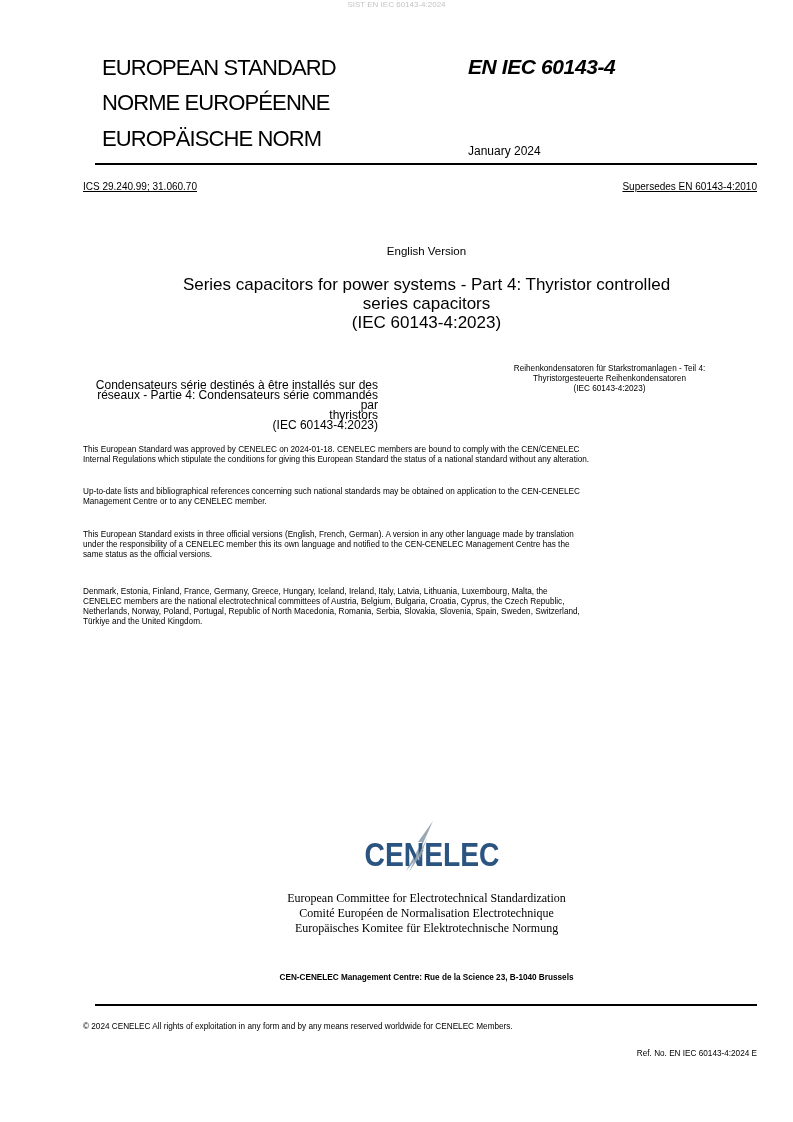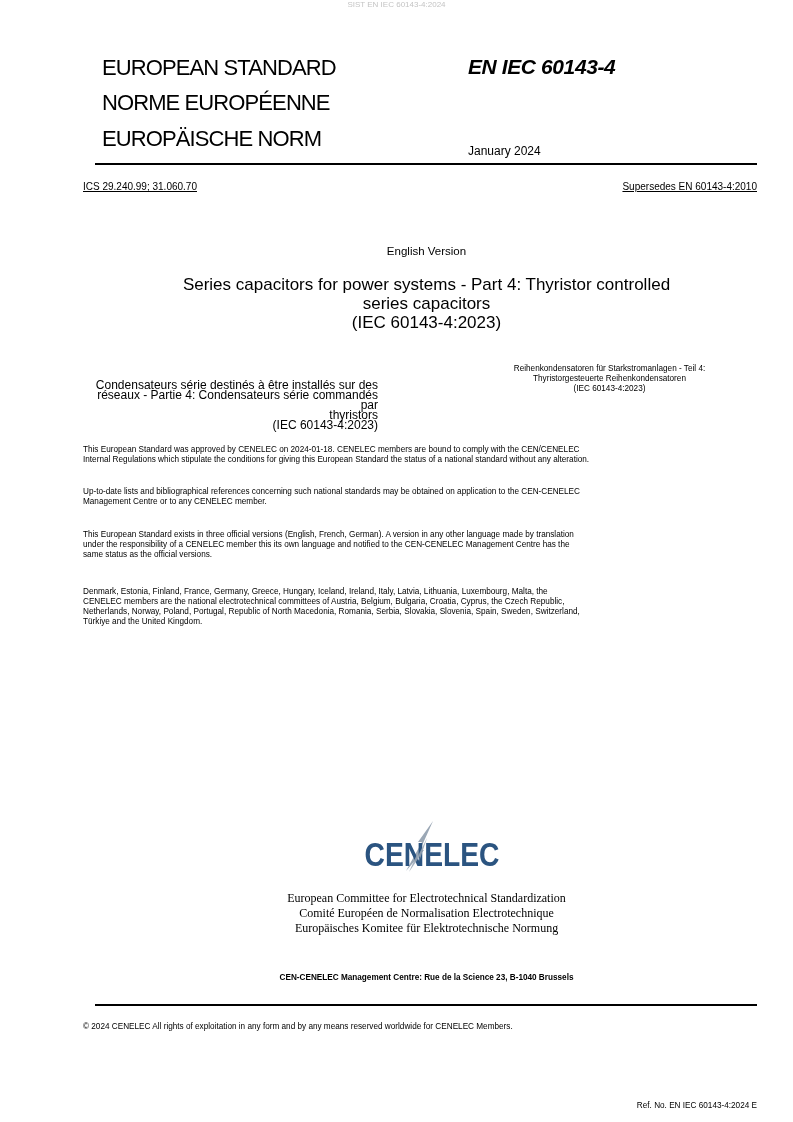--- a/index.html
+++ b/index.html
@@ -18,21 +18,21 @@
   .lang { left: 0; width: 853px; top: 245px; text-align: center; font-size: 11.5px; }
   .title { left: 130px; width: 593px; top: 275px; text-align: center; font-size: 17px; line-height: 19px; }
   .alt-fr { left: 83px; width: 295px; top: 380px; text-align: right; font-size: 12px; line-height: 10px; }
   .alt-de { left: 462px; width: 295px; top: 364px; text-align: center; font-size: 8.2px; line-height: 10px; }
   .para { left: 83px; width: 680px; font-size: 8.2px; line-height: 10px; }
   .logo { left: 362px; top: 818px; width: 140px; height: 56px; }
   .committee { left: 0; width: 853px; top: 891px; text-align: center;
                font-family: "Liberation Serif", serif; font-size: 12px; line-height: 15px; }
   .mgmt { left: 0; width: 853px; top: 973px; text-align: center; font-size: 8.2px; font-weight: bold; }
   .copyright { left: 83px; top: 1022px; font-size: 8.2px; }
-  .refno { right: 36px; top: 1101px; font-size: 8.2px; text-align: right; padding-left: 44px; }
+  .refno { right: 36px; top: 1049px; font-size: 8.2px; text-align: right; padding-left: 44px; }
 </style>
 </head>
 <body>
 
 <div class="abs watermark">SIST EN IEC 60143-4:2024</div>
 
 <div class="abs big-head" style="top:56px">EUROPEAN STANDARD</div>
 <div class="abs big-head" style="top:91px">NORME EUROPÉENNE</div>
 <div class="abs big-head" style="top:127px">EUROPÄISCHE NORM</div>
 

